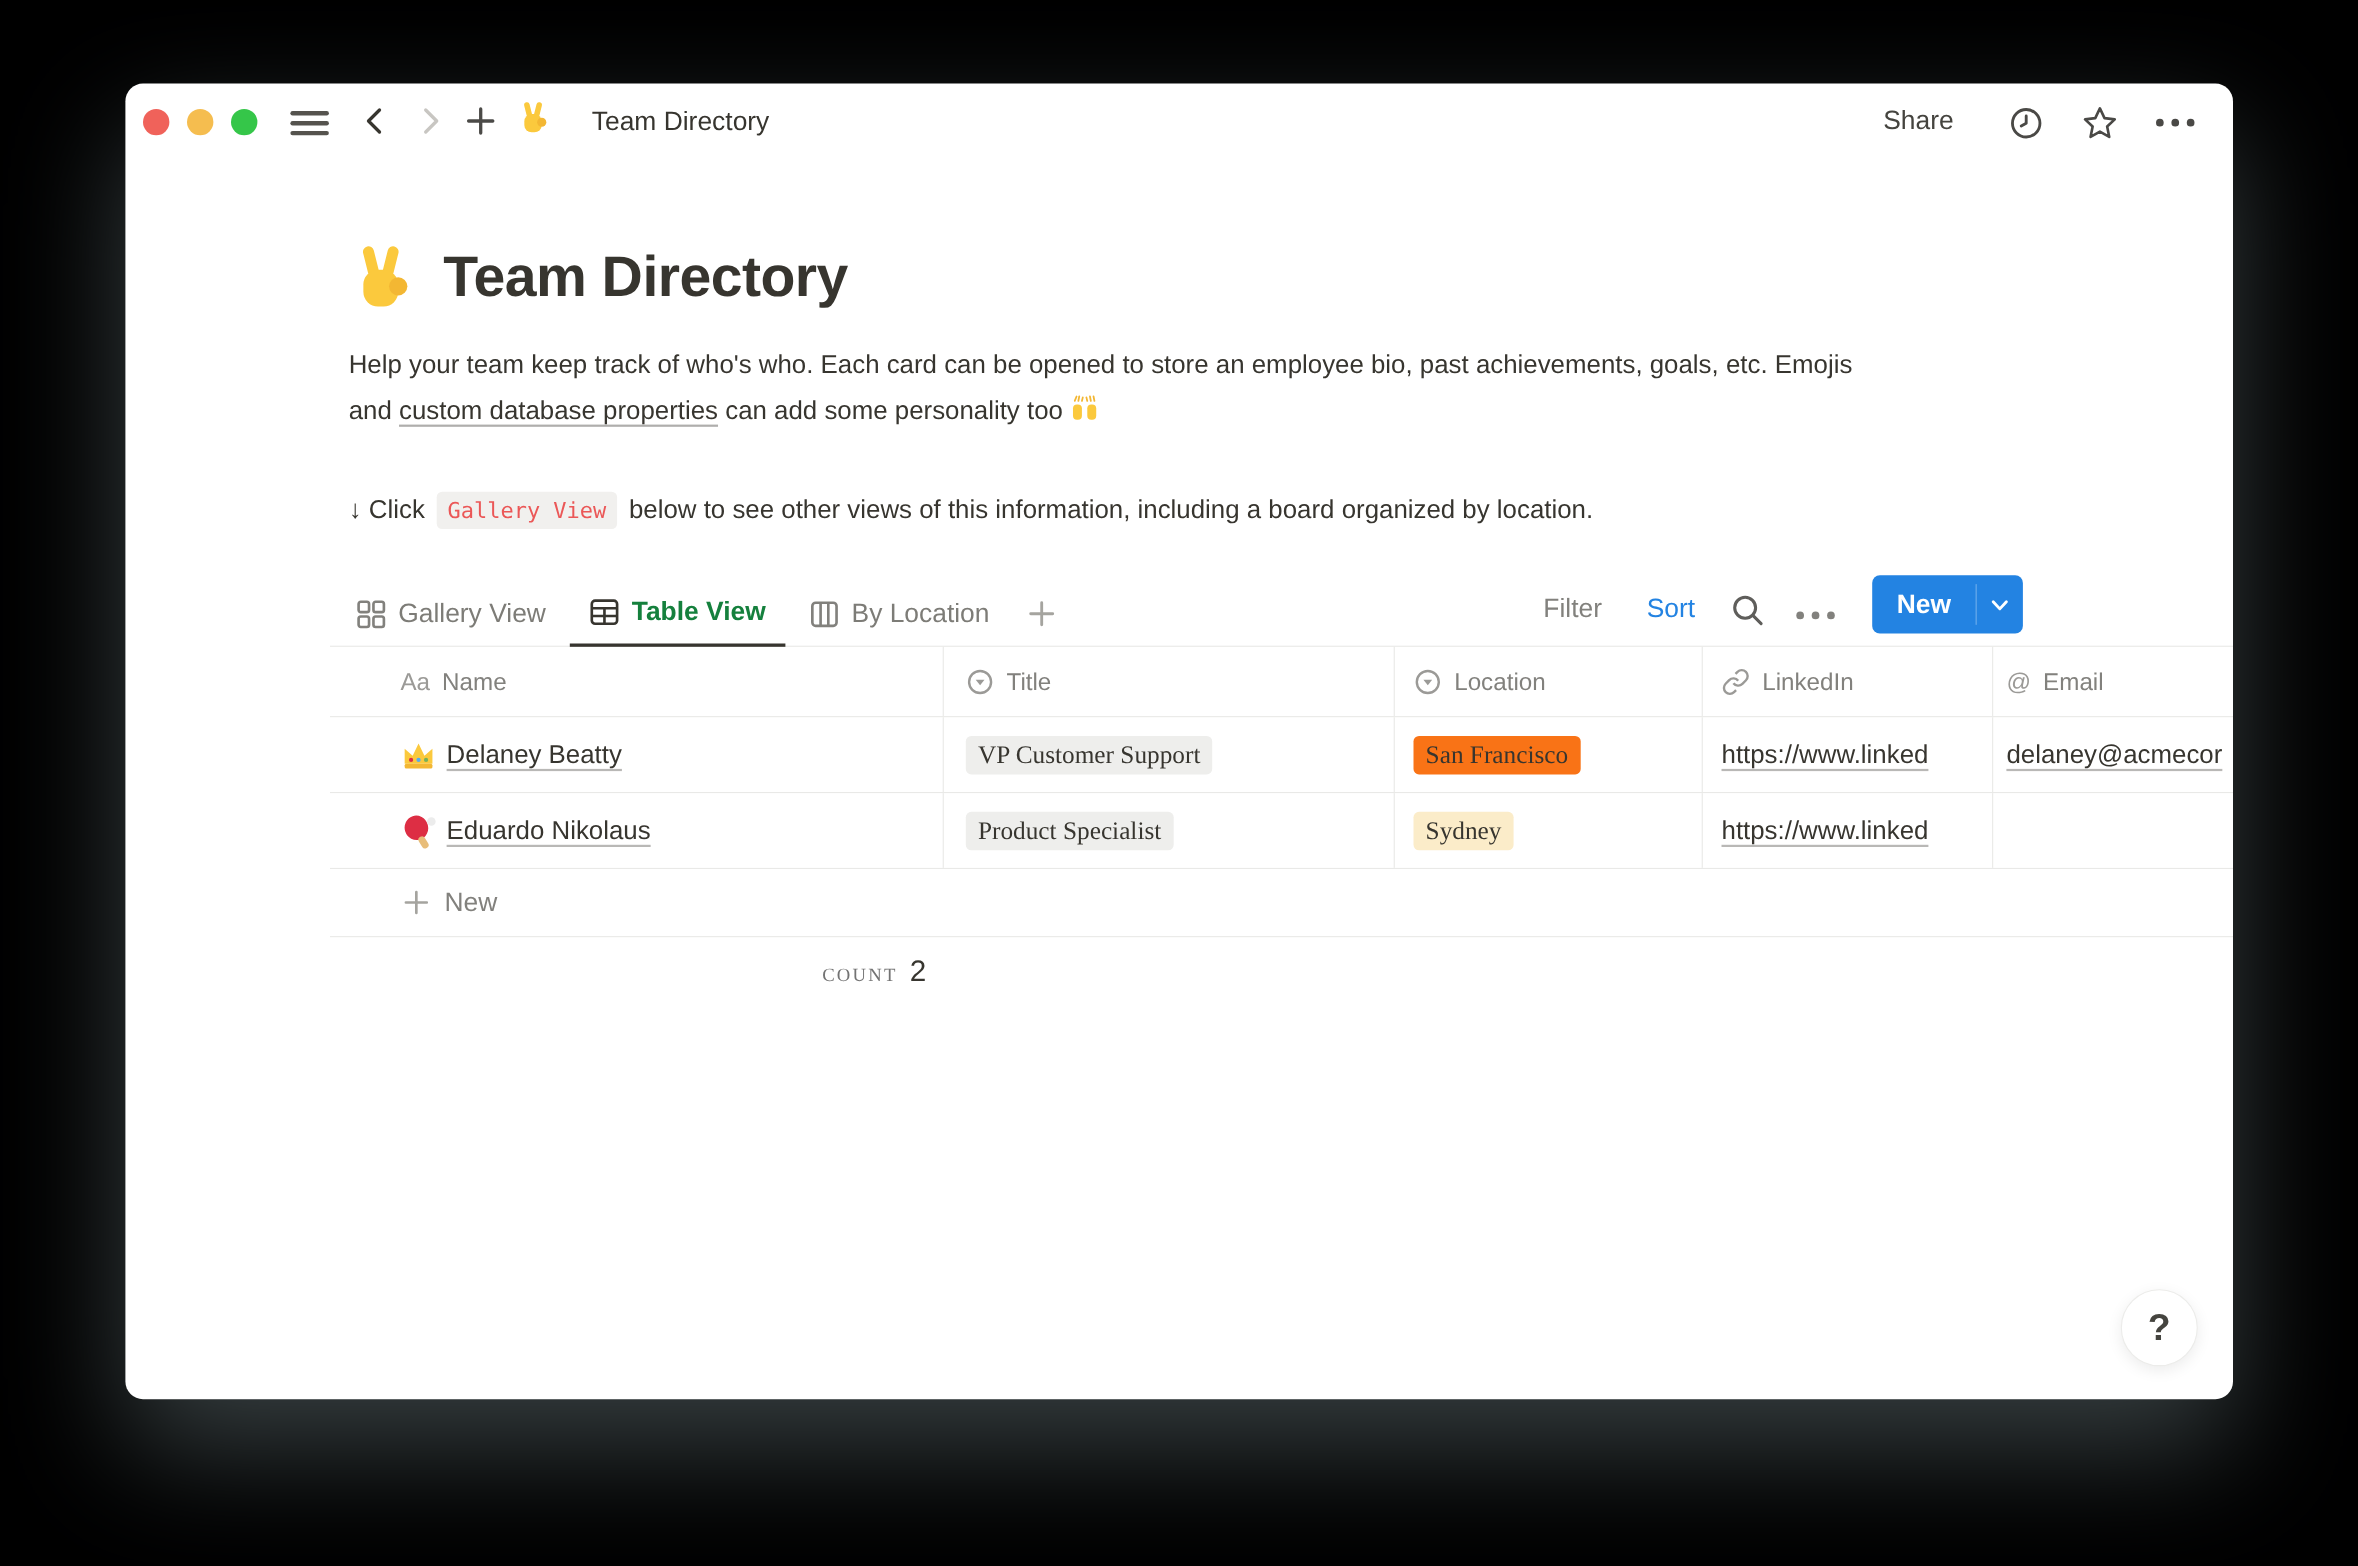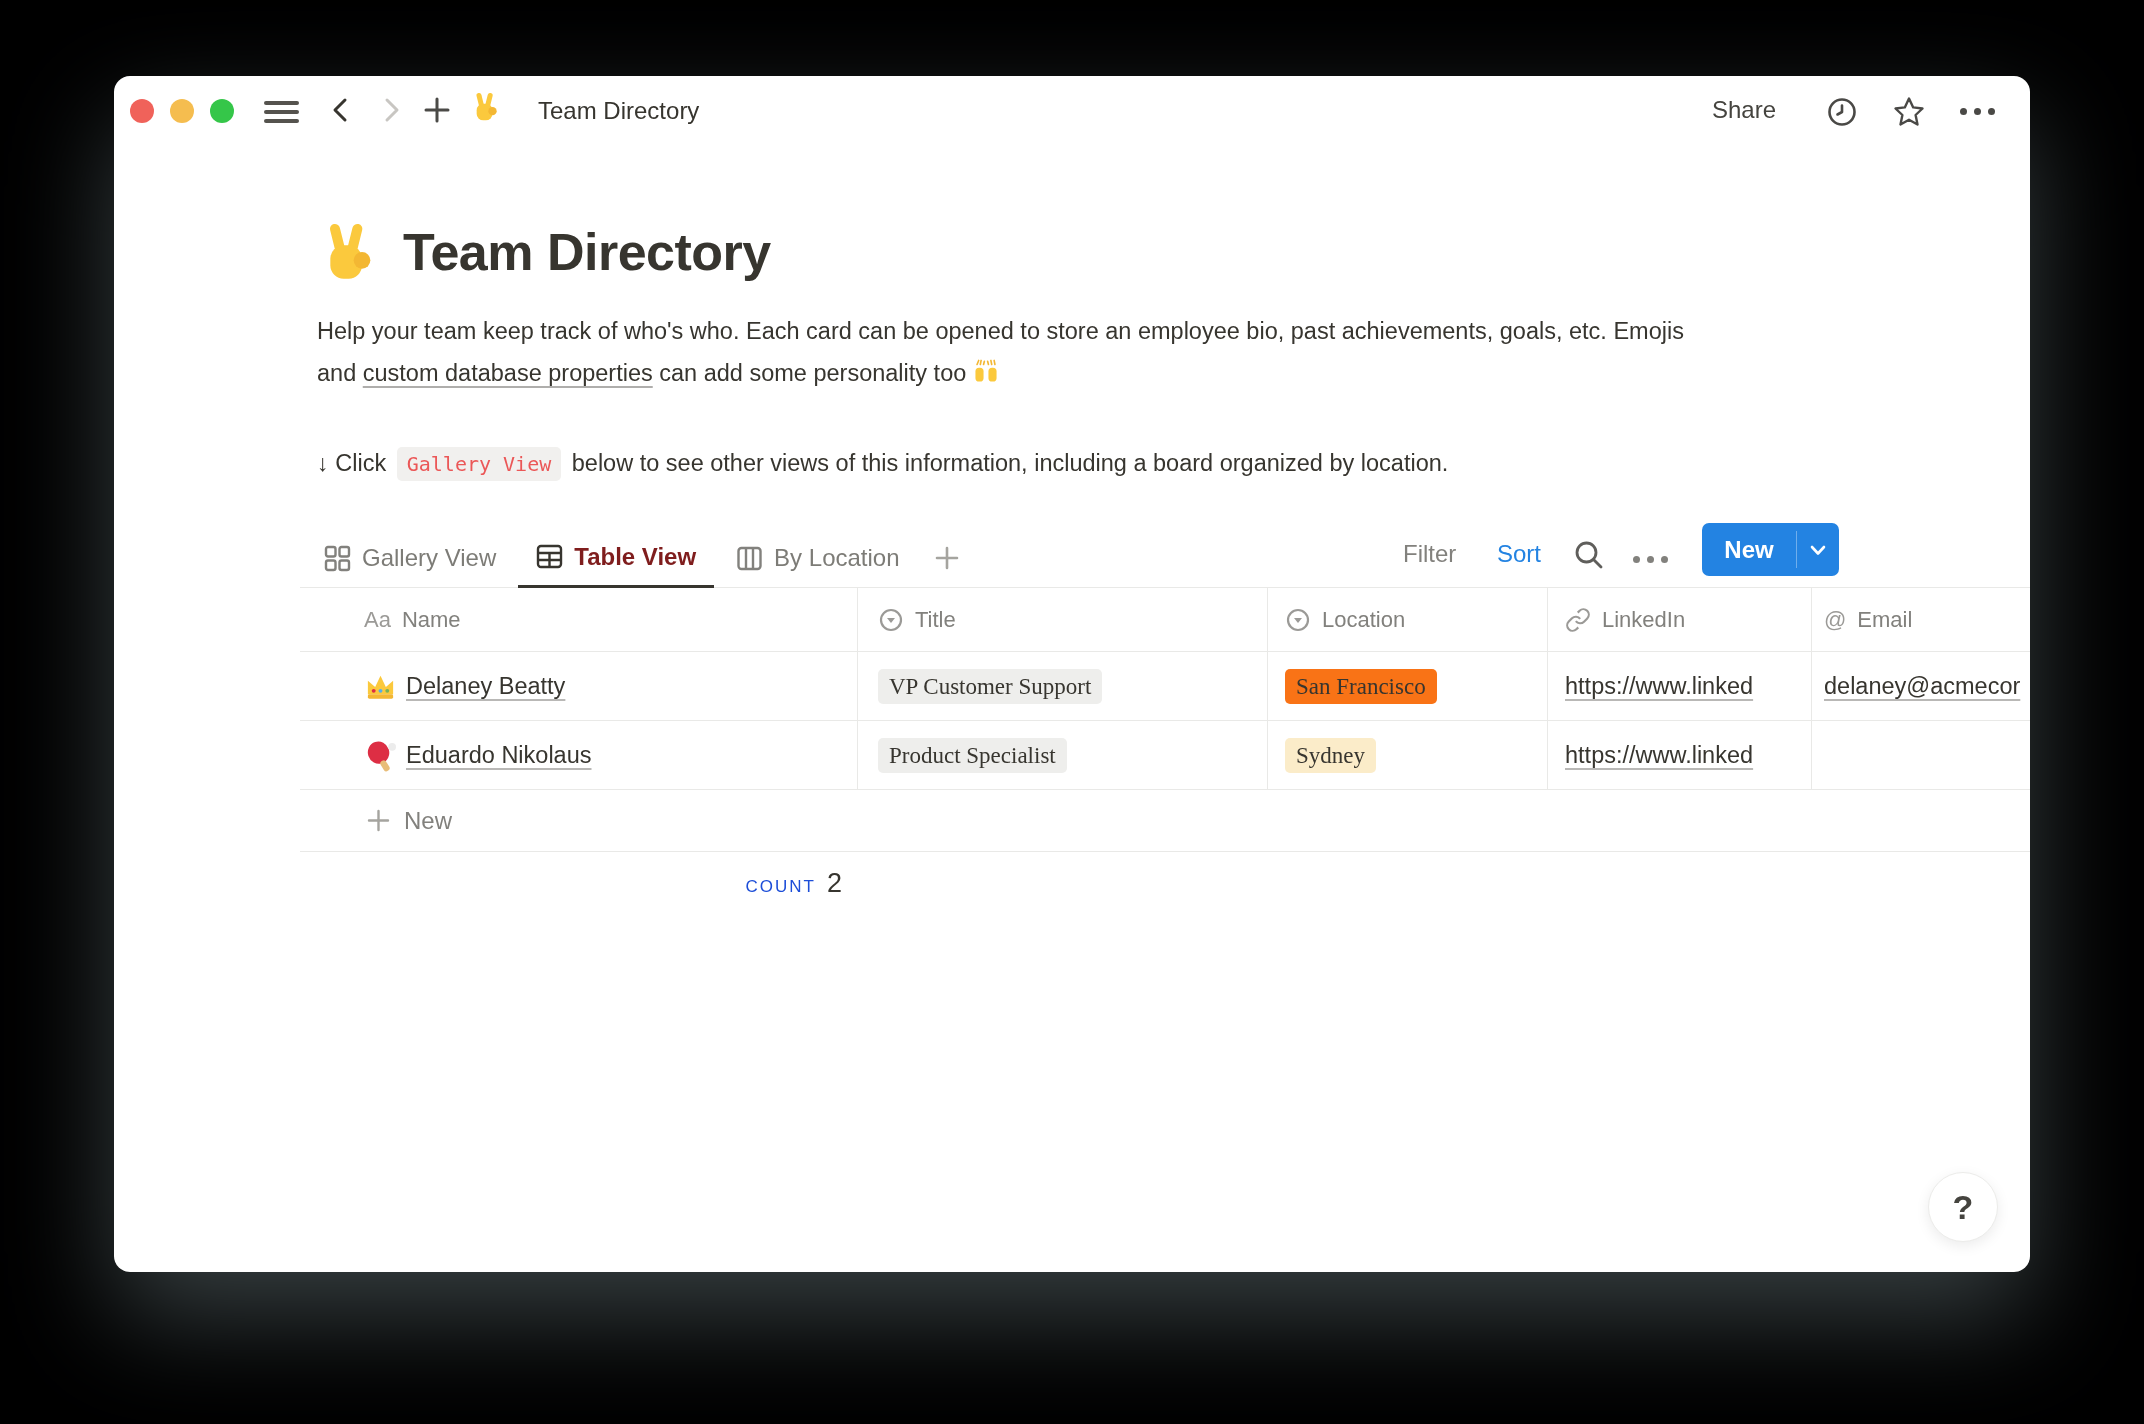--- a/index.html
+++ b/index.html
@@ -38,21 +38,21 @@
   .desc { position:absolute; left:203px; top:234px; width:1375px; font-size:23.5px; line-height:42px; color:#37352F; }
   .desc a { color:#37352F; text-decoration:underline; text-decoration-color:rgba(55,53,47,0.4); text-underline-offset:5px; cursor:pointer; }
   .hands-emoji { display:inline-block; width:26px; height:26px; vertical-align:-3px; }
   .note { position:absolute; left:203px; top:364px; font-size:23.5px; line-height:46px; color:#37352F; }
   .code-chip { font-family:"DejaVu Sans Mono",monospace; font-size:20px; color:#EB5757; background:#F1F0EE; border-radius:5px; padding:5px 10px; margin:0 4px; }
   
   .tabbar { position:absolute; left:186px; right:0; top:452px; height:60px; border-bottom:1px solid #E9E9E7; }
   .tabs { position:absolute; left:6px; top:0; height:60px; display:flex; gap:4px; align-items:stretch; }
   .tab { display:flex; align-items:center; gap:11px; padding:0 18px; font-size:24px; color:#7D7C77; cursor:pointer; }
   .tab svg { width:27px; height:27px; }
-  .tab.active { color:#7f1d1d; font-weight:600; border-bottom:3px solid #37352F; }
+  .tab.active { color:#15803d; font-weight:600; border-bottom:3px solid #37352F; }
   .tab-add { display:flex; align-items:center; padding:0 12px; cursor:pointer; }
   
   .tool { position:absolute; top:464px; font-size:24px; cursor:pointer; }
   .tool.filter { left:1289px; color:#82817D; }
   .tool.sort   { left:1383px; color:#2383E2; }
   .tool-ic { position:absolute; cursor:pointer; }
   .new-btn { position:absolute; left:1588px; top:447px; width:137px; height:53px; background:#2383E2; border-radius:7px; display:flex; align-items:stretch; cursor:pointer; }
   .new-btn .lbl { flex:1; display:flex; align-items:center; justify-content:center; color:#fff; font-size:24px; font-weight:600; }
   .new-btn .sep { width:1px; background:rgba(255,255,255,0.35); margin:8px 0; }
   .new-btn .chev { width:42px; display:flex; align-items:center; justify-content:center; }
@@ -75,21 +75,21 @@
   .drow .c0 { gap:9px; font-size:23.5px; font-weight:500; }
   .row-emoji { width:33px; height:33px; flex:none; }
   .uline { text-decoration:underline; text-decoration-color:rgba(55,53,47,0.35); text-underline-offset:5px; cursor:pointer; }
   .chip { font-size:23px; line-height:35px; padding:0 11px; border-radius:5px; color:#37352F; max-width:100%; overflow:hidden; white-space:nowrap;font-family:Liberation Serif, serif; }
   .chip.gray { background:#EEEEEC; }
   .chip.blue { background:#f97316; }
   .chip.tan  { background:#FBECC9; }
   .url { font-size:23.5px; }
   .newrow { height:62px; display:flex; align-items:center; gap:13px; padding-left:66px; border-bottom:1px solid #E9E9E7; color:#82817D; font-size:24px; cursor:pointer; }
   .countrow { width:558px; margin-top:16px; height:40px; display:flex; align-items:baseline; justify-content:flex-end; gap:11px; padding-right:16px; }
-  .count-label { font-size:17px; letter-spacing:2px; color:#1d4ed8; }
+  .count-label { font-size:17px; letter-spacing:2px; color:#737373;font-family:Liberation Serif, serif; }
   .count-value { font-size:27px; color:#37352F; }
   
   .help-btn { position:absolute; left:1814px; top:1096px; width:70px; height:70px; border-radius:50%; background:#fff; border:1px solid #ECECEA; box-shadow:0 4px 14px rgba(0,0,0,0.08); display:flex; align-items:center; justify-content:center; font-size:34px; font-weight:600; color:#45443F; cursor:pointer; }
 </style>
 </head>
 <body>
 
 <div class="window">
 
   <div class="titlebar">

